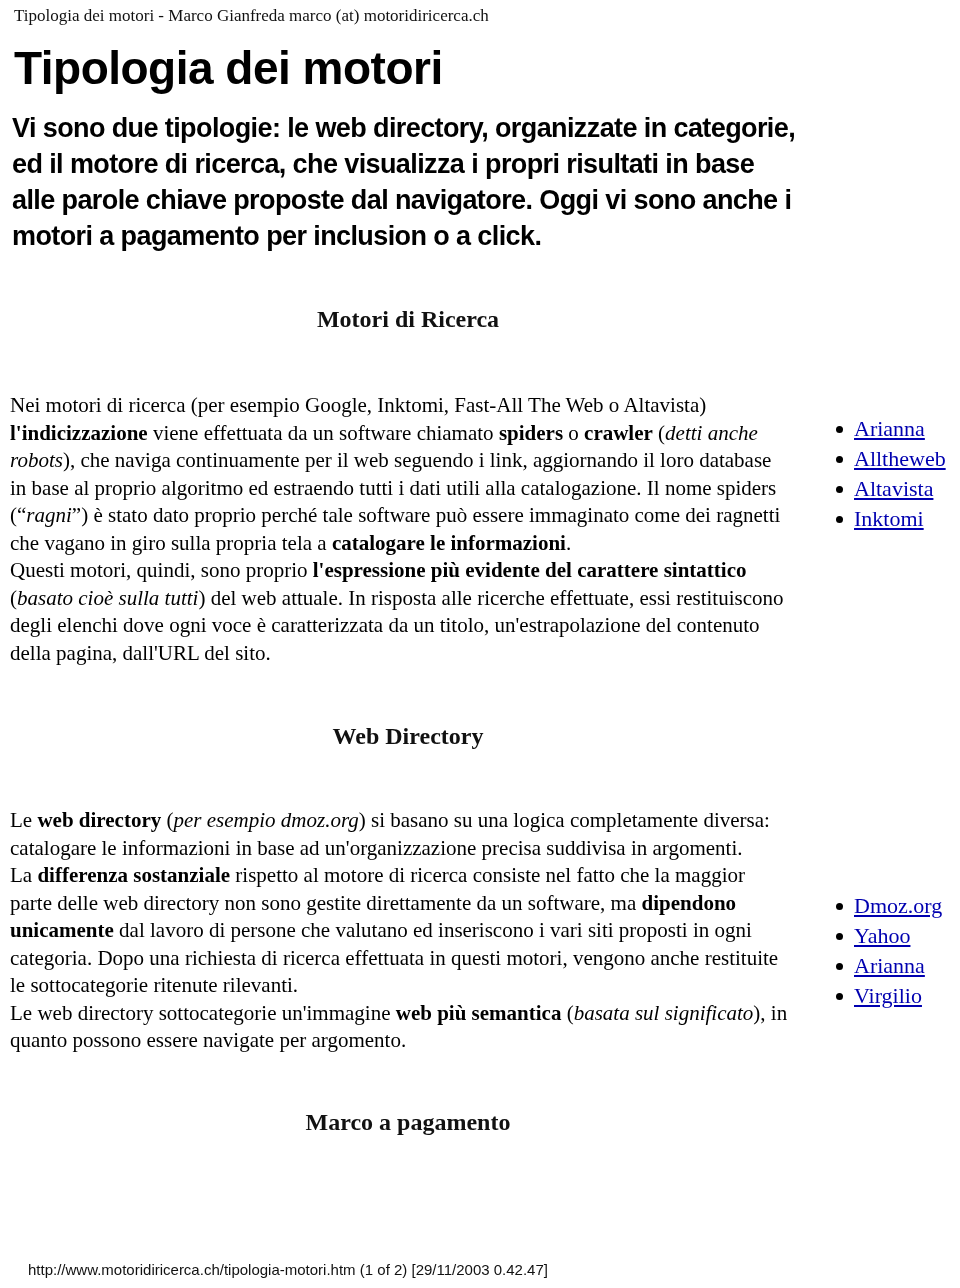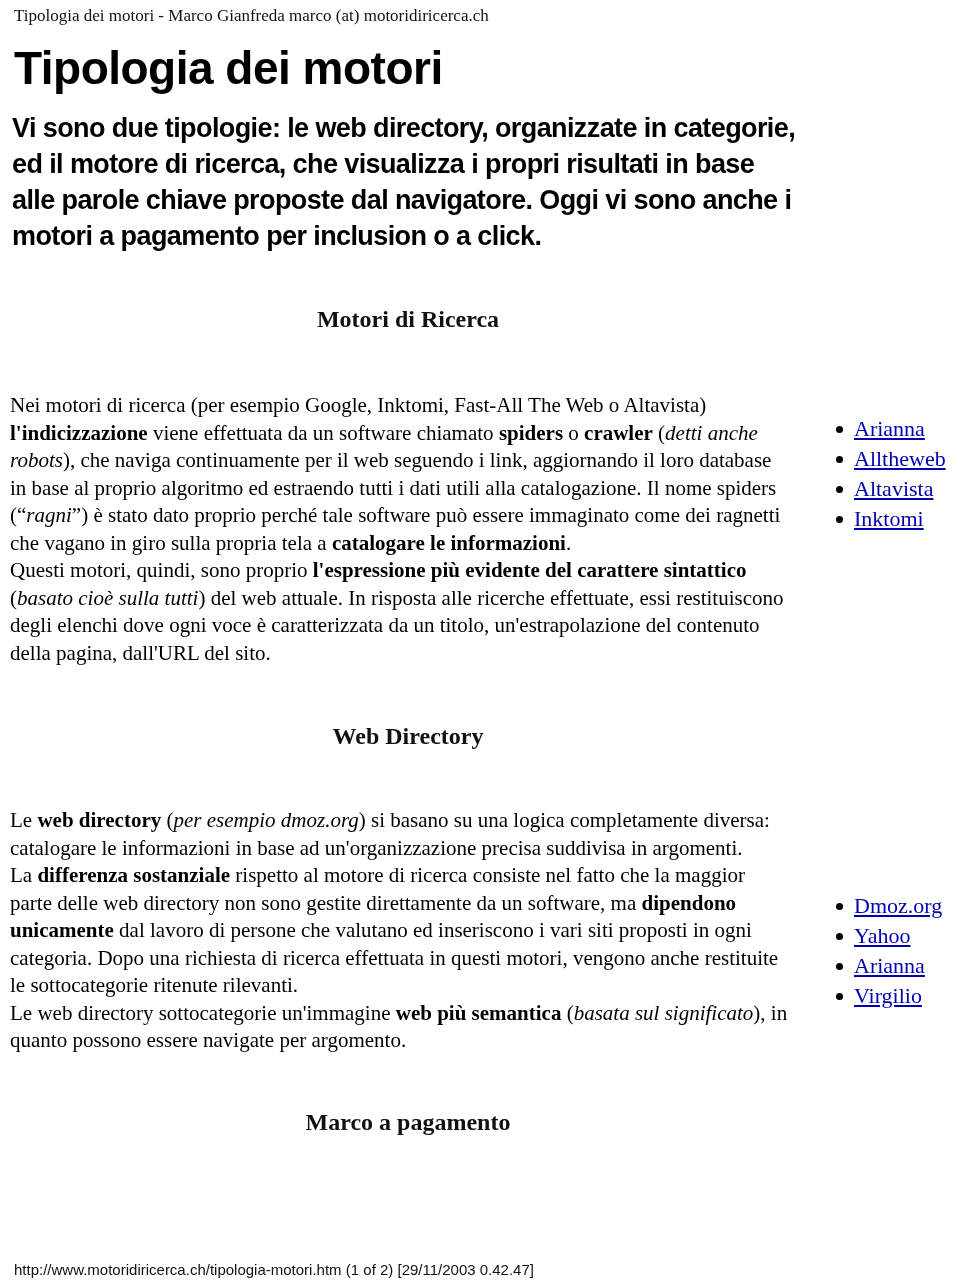--- a/index.html
+++ b/index.html
@@ -121,21 +121,21 @@
     color: #0000b0;
     text-decoration: underline;
   }
 
   #links-motori { left: 828px; top: 0px; }
   #links-directory { left: 828px; top: 0px; }
 
   
   .print-footer {
     position: absolute;
-    left: 14px;
+    left: 28px;
     bottom: 9px;
     font-family: "Liberation Sans", "DejaVu Sans", sans-serif;
     font-size: 15px;
     line-height: 19px;
     color: #111111;
     white-space: nowrap;
   }
 </style>
 </head>
 <body>

